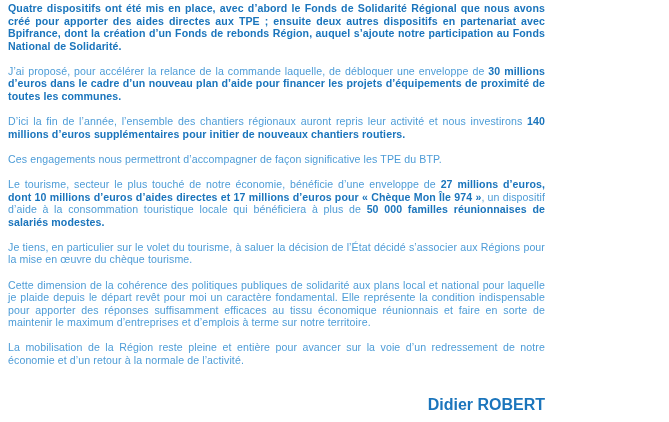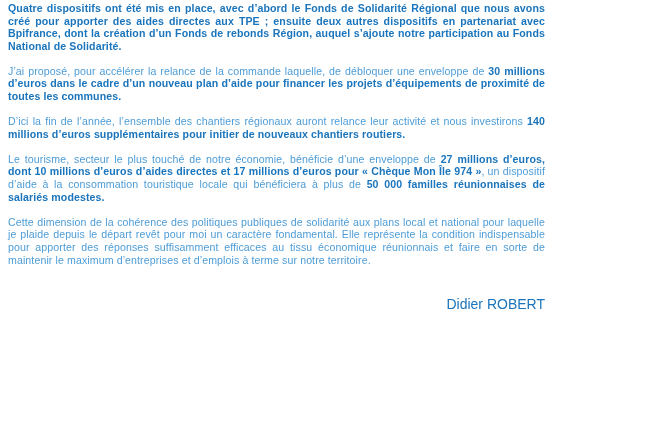--- a/index.html
+++ b/index.html
@@ -30,23 +30,23 @@
   }
   .doc .b {
     font-weight: bold;
     color: #1b75bc;
   }
   .signature {
     margin-top: 31px;
     text-align: right;
   }
   .signature .sig-name {
-    font-size: 14px;
+    font-size: 16px;
     line-height: 14px;
-    font-weight: normal;
+    font-weight: bold;
     color: #1b75bc;
   }
   .signature .sig-title {
     font-size: 11px;
     line-height: 14px;
     color: #4d9cd7;
   }
 </style>
 </head>
 <body>
@@ -56,32 +56,41 @@
 
     <p>
       <span class="b">Quatre dispositifs ont été mis en place, avec d’abord le Fonds de Solidarité Régional que nous avons créé pour apporter des aides directes aux TPE ; ensuite deux autres dispositifs en partenariat avec Bpifrance, dont la création d’un Fonds de rebonds Région, auquel s’ajoute notre participation au Fonds National de Solidarité.</span>
     </p>
 
     <p>
       <span>J’ai proposé, pour accélérer la relance de la commande laquelle, de débloquer une enveloppe de </span><span class="b">30 millions d’euros dans le cadre d’un nouveau plan d’aide pour financer les projets d’équipements de proximité de toutes les communes.</span>
     </p>
 
     <p>
-      <span>D’ici la fin de l’année, l’ensemble des chantiers régionaux auront relance leur activité et nous investirons </span><span class="b">140 millions d’euros supplémentaires pour initier de nouveaux chantiers routiers.</span>
+      <span>D’ici la fin de l’année, l’ensemble des chantiers régionaux auront repris leur activité et nous investirons </span><span class="b">140 millions d’euros supplémentaires pour initier de nouveaux chantiers routiers.</span>
     </p>
 
+    <p>
+      <span>Ces engagements nous permettront d’accompagner de façon significative les TPE du BTP.</span>
+    </p>
 
     <p>
       <span>Le tourisme, secteur le plus touché de notre économie, bénéficie d’une enveloppe de </span><span class="b">27 millions d’euros, dont 10 millions d’euros d’aides directes et 17 millions d’euros pour « Chèque Mon Île 974 »</span><span>, un dispositif d’aide à la consommation touristique locale qui bénéficiera à plus de </span><span class="b">50 000 familles réunionnaises de salariés modestes.</span>
     </p>
 
+    <p>
+      <span>Je tiens, en particulier sur le volet du tourisme, à saluer la décision de l’État décidé s’associer aux Régions pour la mise en œuvre du chèque tourisme.</span>
+    </p>
 
     <p>
       <span>Cette dimension de la cohérence des politiques publiques de solidarité aux plans local et national pour laquelle je plaide depuis le départ revêt pour moi un caractère fondamental. Elle représente la condition indispensable pour apporter des réponses suffisamment efficaces au tissu économique réunionnais et faire en sorte de maintenir le maximum d’entreprises et d’emplois à terme sur notre territoire.</span>
     </p>
 
+    <p>
+      <span>La mobilisation de la Région reste pleine et entière pour avancer sur la voie d’un redressement de notre économie et d’un retour à la normale de l’activité.</span>
+    </p>
 
     <div class="signature">
       <div class="sig-name">Didier ROBERT</div>
     </div>
 
   </div>
 </div>
 
 </body></html>

